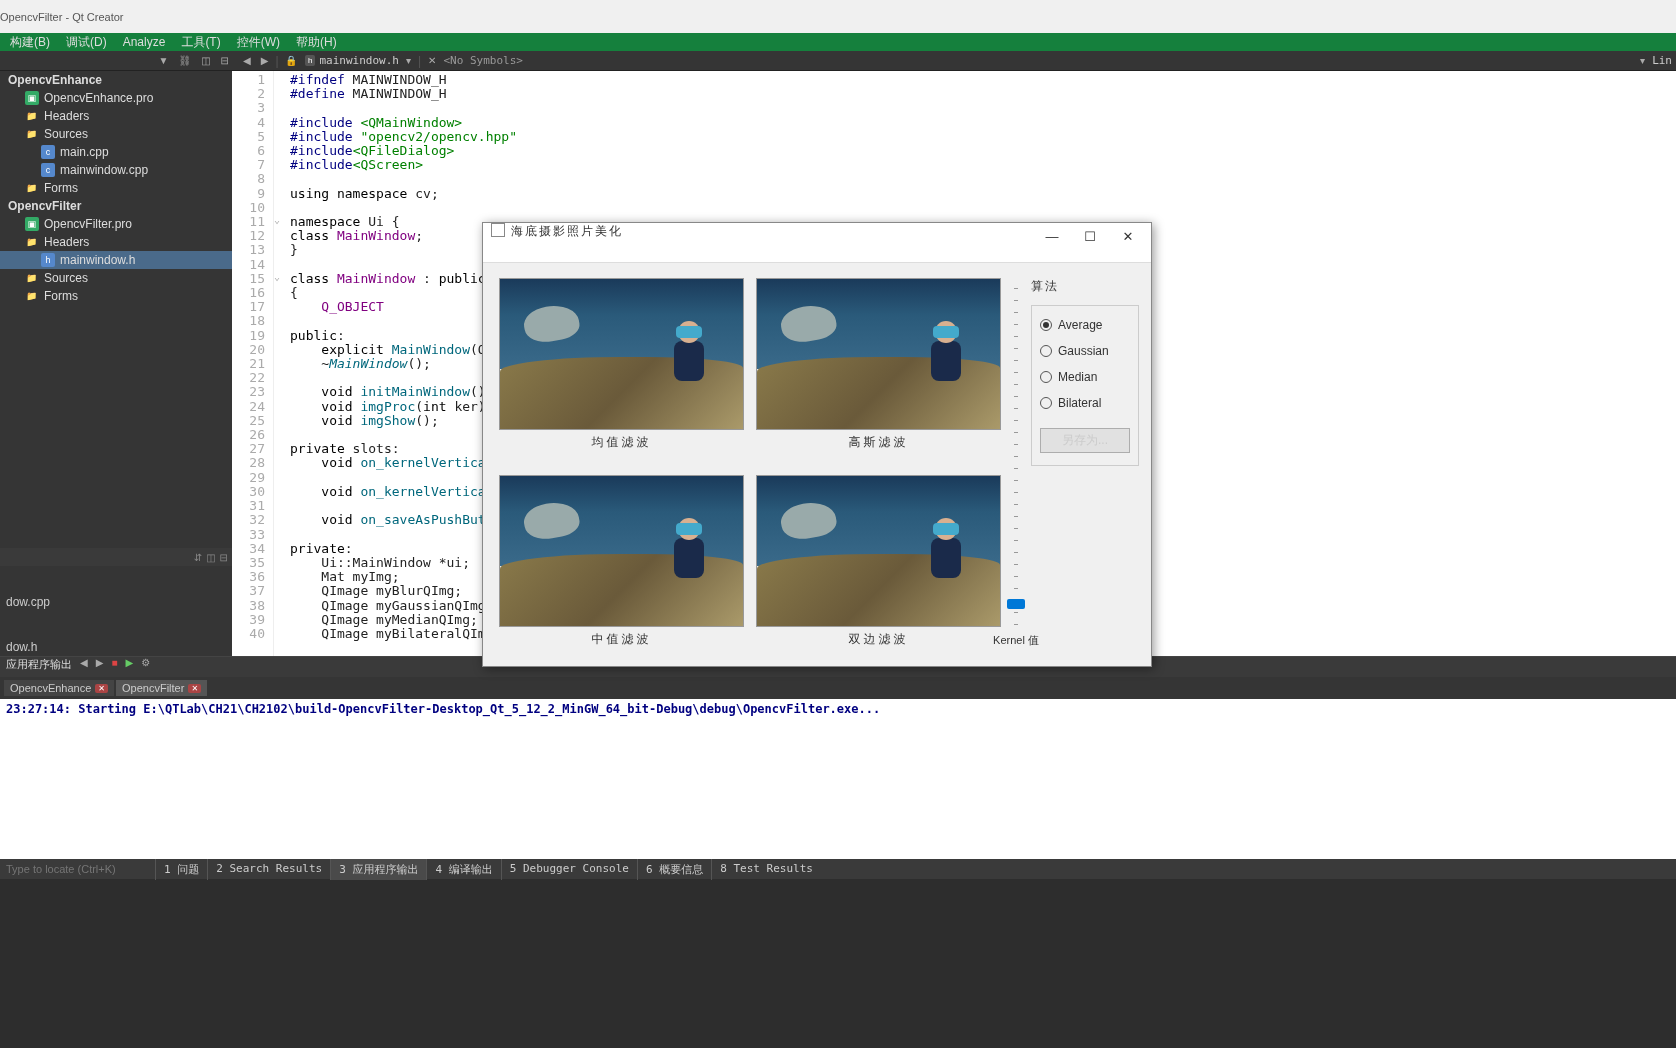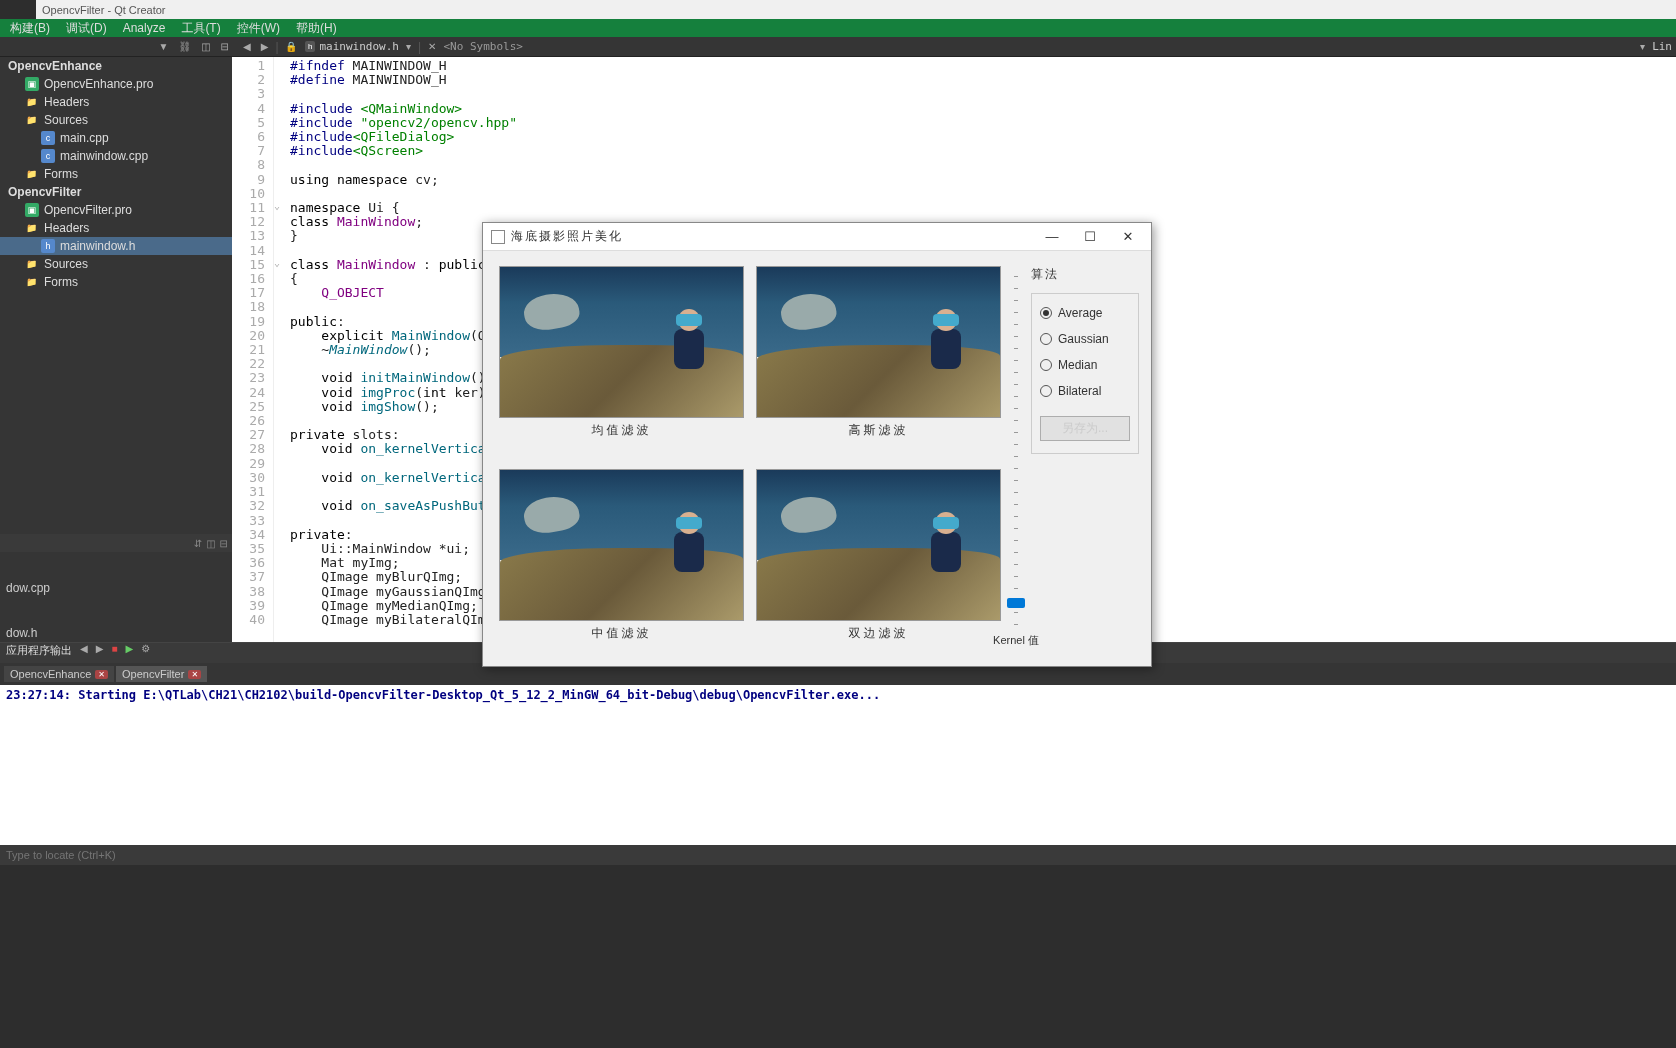--- a/index.html
+++ b/index.html
@@ -1,18 +1,18 @@
 <!DOCTYPE html>
 <html><head>
 <meta charset="utf-8">
 <style>
 * { margin: 0; padding: 0; box-sizing: border-box; }
 body { font-family: "Microsoft YaHei", Arial, sans-serif; font-size: 12px; background: #2d2d2d; color: #ccc; overflow: hidden; width: 1676px; height: 1048px; position: relative; }
 
-.titlebar { background: #f0f0f0; color: #555; height: 19px; display: flex; align-items: center; padding-left: 6px; font-size: 11px; margin-left: 36px; }
+.titlebar { background: #f0f0f0; color: #555; height: 33px; display: flex; align-items: center; padding-left: 0; font-size: 11px; }
 
 .menubar { background: #15803d; height: 18px; display: flex; align-items: center; padding-left: 2px; gap: 0; color: #ddd; }
 .menubar span { padding: 2px 8px; cursor: pointer; }
 
 .toolbar { background: #353535; height: 20px; display: flex; align-items: center; padding: 0 4px; gap: 4px; border-bottom: 1px solid #222; }
 .toolbar .chev { color: #aaa; padding: 0 3px; cursor: pointer; font-size: 10px; }
 .toolbar .sep { color: #555; }
 .toolbar .file-lbl { color: #ccc; font-family: monospace; font-size: 11px; }
 .toolbar .h-icon { background: #555; color: #fff; font-size: 8px; padding: 1px 3px; border-radius: 2px; }
 
@@ -60,21 +60,21 @@
 .output-body { flex: 1; background: #fff; color: #000080; font-family: Consolas, monospace; font-size: 12px; padding: 3px 6px; font-weight: bold; }
 
 .bottom-bar { display: flex; height: 20px; background: #3a3a3a; align-items: center; }
 .locator { width: 155px; background: #3a3a3a; color: #888; padding: 3px 6px; border: none; font-size: 11px; }
 .bottom-tabs { display: flex; gap: 0; font-family: Consolas, monospace; font-size: 11px; color: #ccc; }
 .btab { padding: 3px 8px; cursor: pointer; border-left: 1px solid #555; }
 .btab.active { background: #4a4a4a; }
 
 
 .dialog { position: absolute; left: 482px; top: 222px; width: 670px; height: 445px; background: #f0f0f0; border: 1px solid #888; box-shadow: 2px 2px 10px rgba(0,0,0,0.4); display: flex; flex-direction: column; }
-.dlg-titlebar { height: 28px; background: #fff; display: flex; align-items: center; padding: 0 4px 0 8px; border-bottom: 1px solid #ddd; }
+.dlg-titlebar { height: 40px; background: #fff; display: flex; align-items: flex-start; padding: 0 4px 0 8px; border-bottom: 1px solid #ddd; }
 .dlg-titlebar .dlg-icon { width: 14px; height: 14px; border: 1px solid #888; margin-right: 6px; }
 .dlg-title { flex: 1; color: #333; font-size: 12px; letter-spacing: 2px; }
 .dlg-btn { width: 38px; height: 26px; display: flex; align-items: center; justify-content: center; color: #333; cursor: pointer; font-size: 13px; }
 
 .dlg-body { flex: 1; display: flex; padding: 15px 10px 8px 16px; gap: 6px; }
 .img-grid { display: grid; grid-template-columns: 245px 245px; grid-template-rows: auto auto; gap: 14px 12px; }
 .img-cell { display: flex; flex-direction: column; align-items: center; gap: 4px; }
 .preview { width: 245px; height: 152px; border: 1px solid #999; position: relative; overflow: hidden; }
 .preview .sky { position: absolute; top: 0; left: 0; right: 0; height: 60%; background: linear-gradient(180deg, #1a3a5a 0%, #2a5a7a 40%, #3a6a8a 100%); }
 .preview .rock { position: absolute; bottom: 0; left: 0; right: 0; height: 48%; background: linear-gradient(135deg, #8a7a4a 0%, #6a5a3a 50%, #aa9a6a 100%); border-radius: 50% 40% 0 0 / 20% 15% 0 0; }
@@ -296,20 +296,29 @@
         <span class="out-close">✕</span>
       </div>
   </div>
   <div class="output-body">
     <div>23:27:14: Starting E:\QTLab\CH21\CH2102\build-OpencvFilter-Desktop_Qt_5_12_2_MinGW_64_bit-Debug\debug\OpencvFilter.exe...</div>
   </div>
 </div>
 
 <div class="bottom-bar">
   <input class="locator" placeholder="Type to locate (Ctrl+K)" style="">
+  <div class="bottom-tabs">
+    <span class="btab">1  问题</span>
+    <span class="btab">2  Search Results</span>
+    <span class="btab active">3  应用程序输出</span>
+    <span class="btab">4  编译输出</span>
+    <span class="btab">5  Debugger Console</span>
+    <span class="btab">6  概要信息</span>
+    <span class="btab">8  Test Results</span>
+  </div>
 </div>
 
 <div class="dialog">
   <div class="dlg-titlebar">
     <span class="dlg-icon"></span>
     <span class="dlg-title">海底摄影照片美化</span>
     <span class="dlg-btn">—</span>
     <span class="dlg-btn">☐</span>
     <span class="dlg-btn close">✕</span>
   </div>

